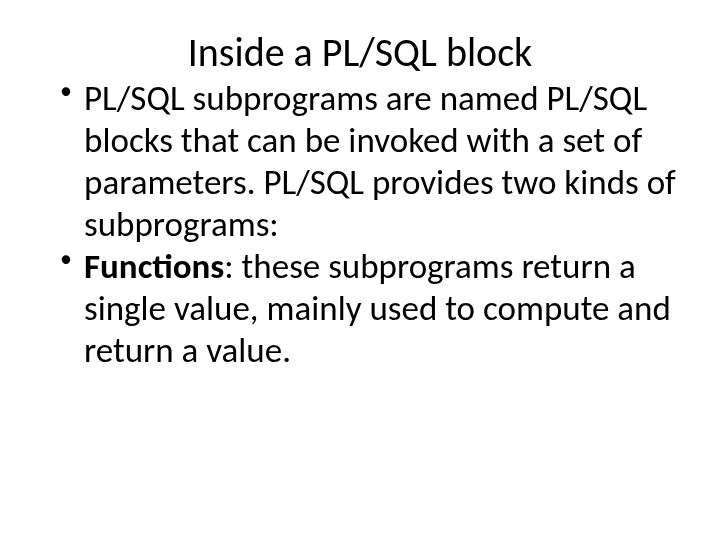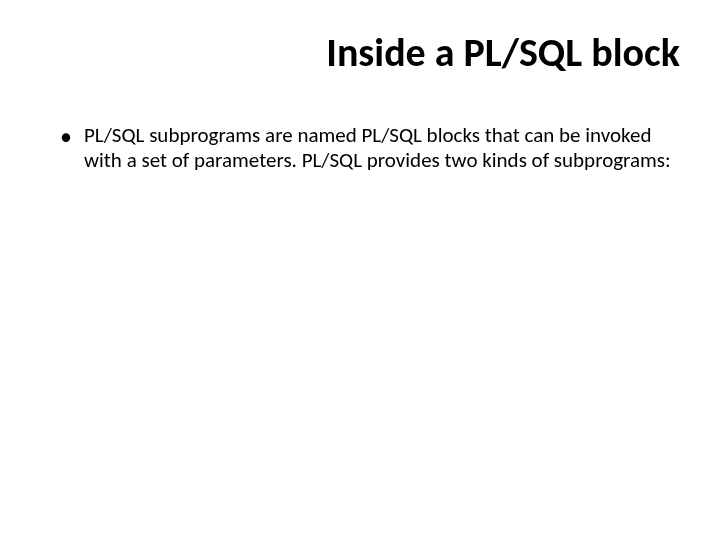--- a/index.html
+++ b/index.html
@@ -6,32 +6,31 @@
     body {
       width: 720px;
       height: 540px;
       background: #fff;
       font-family: Calibri, "Segoe UI", Arial, sans-serif;
       color: #000;
       padding: 28px 40px 40px 40px;
     }
     .title {
       font-size: 40px;
-      font-weight: 700;
-      text-align: right;
-      margin-bottom: 46px;
+      font-weight: 400;
+      text-align: center;
       letter-spacing: 0px;
     }
     .bullet-list {
       list-style: none;
       padding-left: 26px;
     }
     .bullet-list li {
       position: relative;
-      font-size: 21px;
+      font-size: 35px;
       line-height: 1.2;
       margin-bottom: 0px;
       padding-left: 18px;
     }
     .bullet-list li::before {
       content: "•";
       position: absolute;
       left: -6px;
       top: 0;
       font-size: 24px;
@@ -40,13 +39,16 @@
   </style>
 </head>
 <body>
 
 <h1 class="title">Inside a PL/SQL block</h1>
 
 <ul class="bullet-list">
   <li>
     <span>PL/SQL subprograms are named PL/SQL blocks that can be invoked with a set of parameters. PL/SQL provides two kinds of subprograms:</span>
   </li>
+  <li>
+    <span class="bold">Functions</span><span>: these subprograms return a single value, mainly used to compute and return a value.</span>
+  </li>
 </ul>
 
 </body></html>

